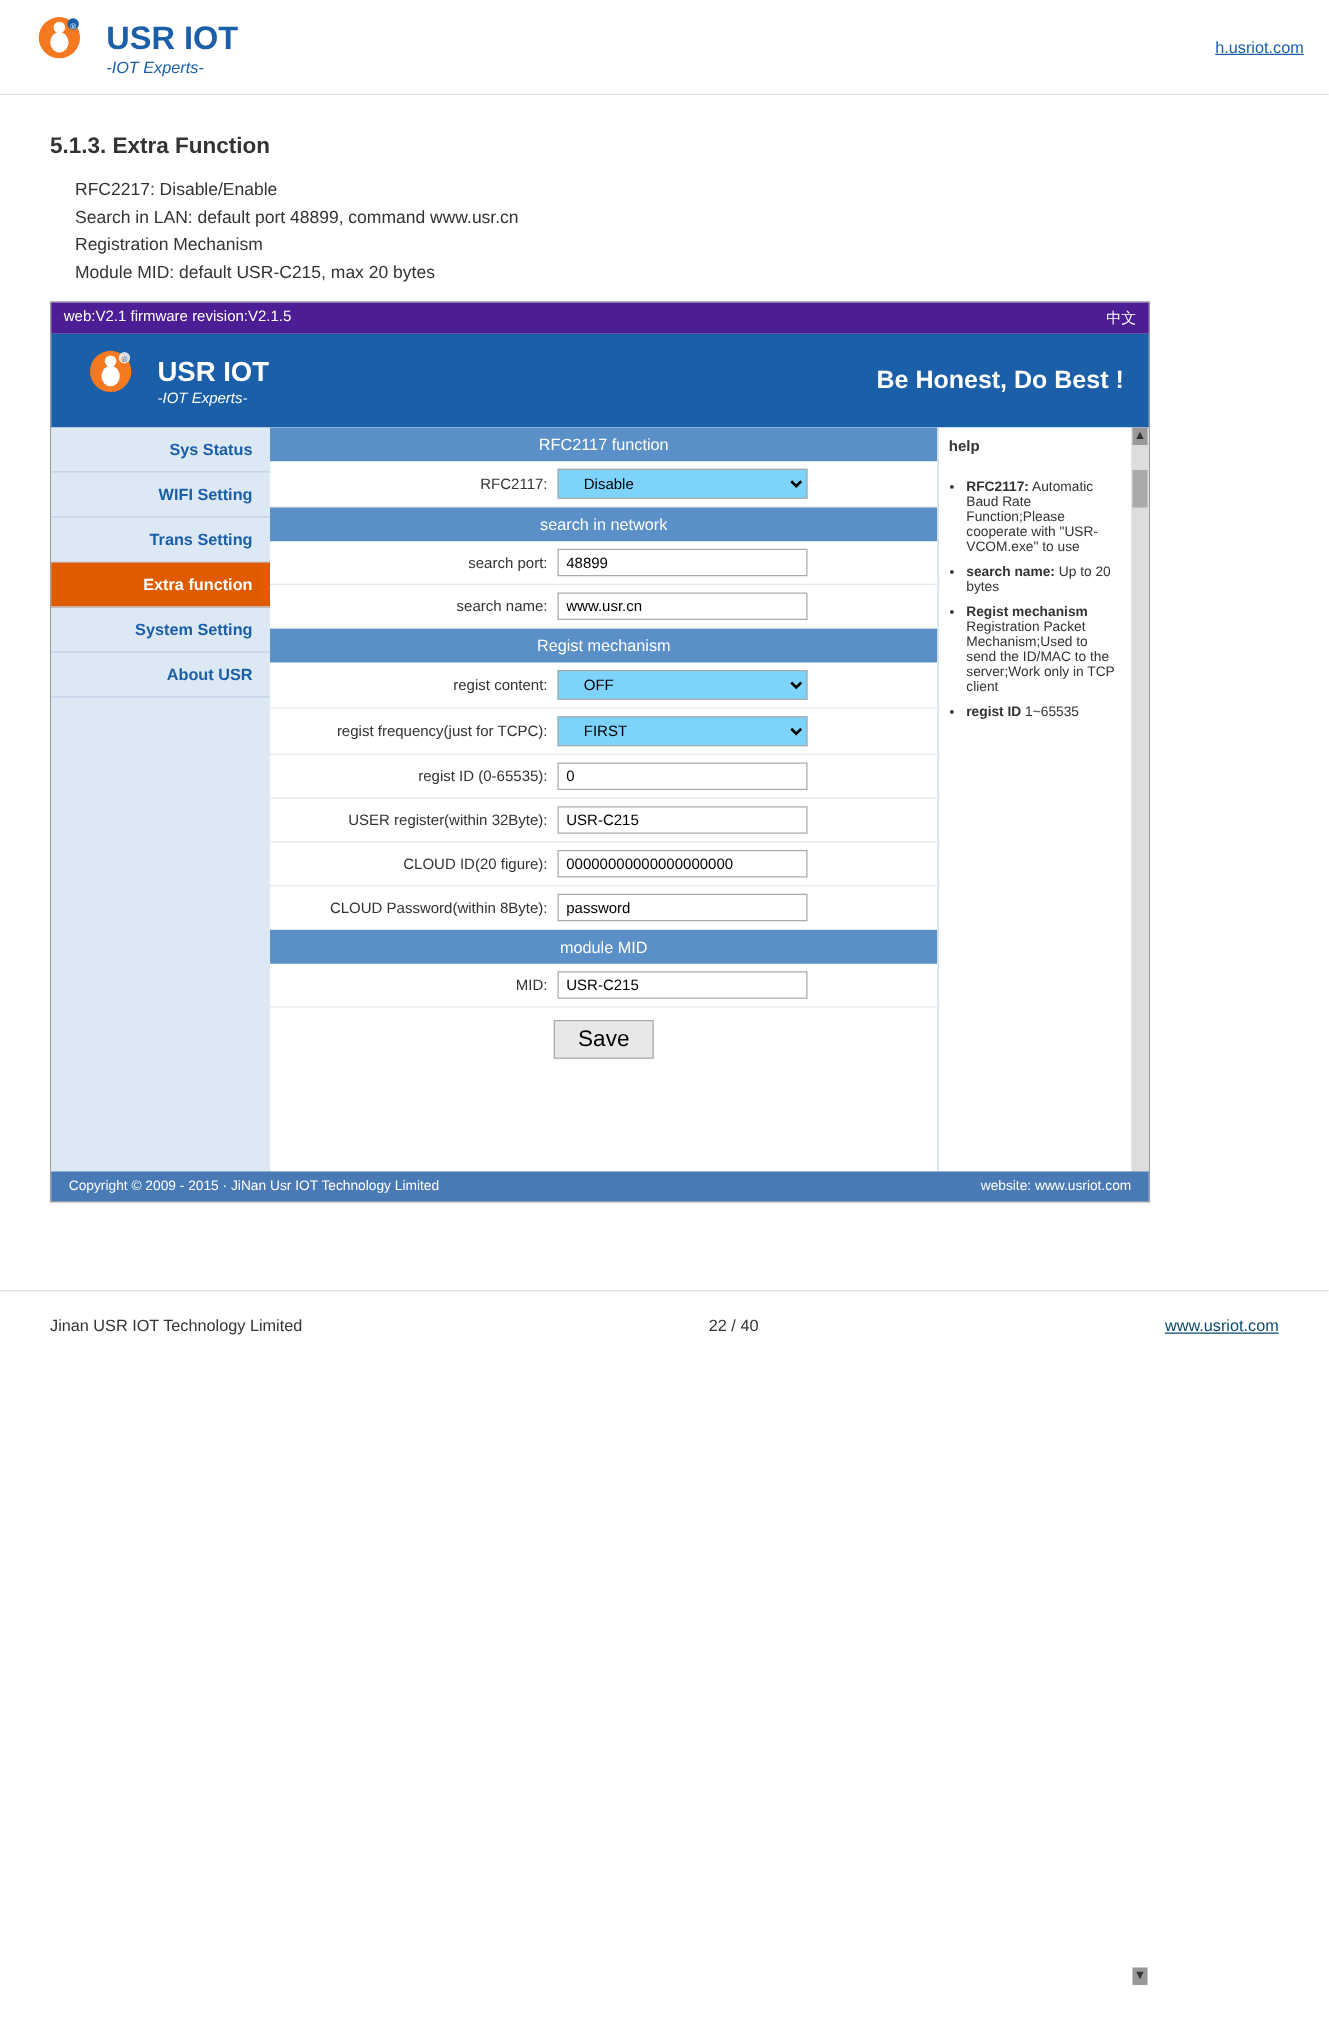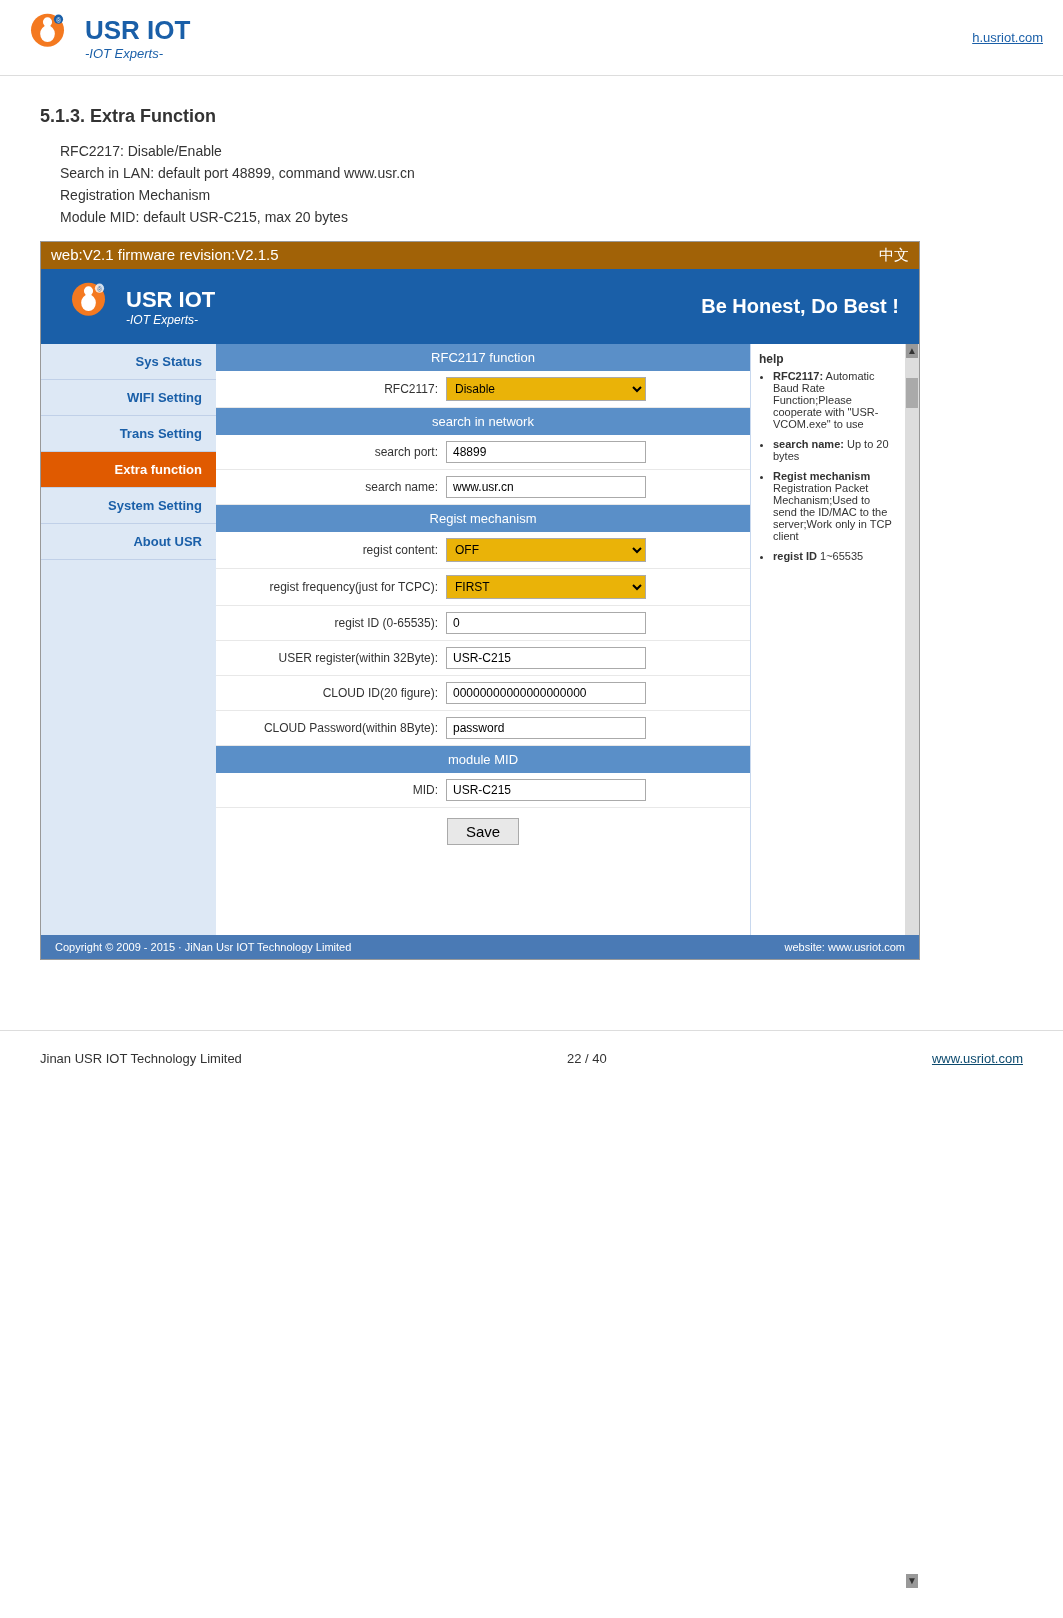--- a/index.html
+++ b/index.html
@@ -13,21 +13,21 @@
     .logo-subtitle { font-size: 13px; color: #1a5fa8; font-style: italic; }
     .doc-link { color: #1a5fa8; text-decoration: underline; font-size: 13px; }
 
     
     .doc-content { padding: 30px 40px; }
     .section-title { font-size: 18px; font-weight: bold; margin-bottom: 16px; }
     .section-desc { margin-bottom: 6px; font-size: 14px; }
 
     
     .web-ui { border: 1px solid #999; margin-top: 16px; width: 880px; }
-    .web-ui-titlebar { background: #a16207; color: #fff; font-size: 15px; padding: 4px 10px; display: flex; justify-content: space-between; }
+    .web-ui-titlebar { background: #4c1d95; color: #fff; font-size: 12px; padding: 4px 10px; display: flex; justify-content: space-between; }
     .web-ui-header { background: #1a5fa8; padding: 10px 20px; display: flex; justify-content: space-between; align-items: center; }
     .web-ui-logo { display: flex; align-items: center; gap: 10px; }
     .web-ui-logo-text { color: #fff; }
     .web-ui-logo-title { font-size: 22px; font-weight: bold; }
     .web-ui-logo-sub { font-size: 12px; font-style: italic; }
     .web-ui-slogan { color: #fff; font-size: 20px; font-weight: bold; }
 
     
     .web-ui-body { display: flex; }
 
@@ -37,32 +37,32 @@
     .sidebar-item.active { background: #e05a00; color: #fff; padding-left: 48px; }
 
     
     .main-content { flex: 1; background: #fff; padding: 0; }
 
     
     .form-section-title { background: #5a8fc8; color: #fff; text-align: center; padding: 6px; font-size: 13px; }
     .form-row { display: flex; align-items: center; padding: 6px 10px; border-bottom: 1px solid #e8e8e8; }
     .form-label { text-align: right; width: 220px; font-size: 12px; color: #333; padding-right: 8px; flex-shrink: 0; }
     .form-control { border: 1px solid #aaa; padding: 3px 6px; font-size: 12px; }
-    .form-select { border: 1px solid #aaa; padding: 3px 4px; font-size: 12px; background: #eab308; }
+    .form-select { border: 1px solid #aaa; padding: 3px 16px; font-size: 12px; background: #7dd3fc; }
     .form-input-wide { width: 200px; }
 
     
     .help-panel { width: 155px; background: #fff; border-left: 1px solid #c8d8ee; padding: 8px; font-size: 11px; color: #333; flex-shrink: 0; overflow-y: auto; }
     .help-panel ul { padding-left: 14px; }
     .help-panel li { margin-bottom: 8px; }
     .help-panel b { color: #333; }
 
     
     .save-row { padding: 10px; text-align: center; }
-    .save-btn { background: #e8e8e8; border: 1px solid #aaa; padding: 4px 18px; font-size: 15px; cursor: pointer; }
+    .save-btn { background: #e8e8e8; border: 1px solid #aaa; padding: 4px 18px; font-size: 18px; cursor: pointer; }
 
     
     .web-ui-footer { background: #4a7ab5; color: #fff; font-size: 11px; padding: 6px 14px; display: flex; justify-content: space-between; }
 
     
     .web-ui-scroll { display: flex; }
     .scroll-track { width: 14px; background: #ddd; display: flex; flex-direction: column; align-items: center; }
     .scroll-thumb { width: 12px; height: 30px; background: #aaa; margin-top: 20px; }
 
     
@@ -201,21 +201,21 @@
           </div>
 
           <div class="save-row">
             <button class="save-btn">Save</button>
           </div>
 
           <div style="height: 80px;"></div>
         </div>
 
         <div class="help-panel">
-          <div style="font-weight:bold; margin-bottom:4px; font-size:12px;">help</div>
+          <div style="font-weight:bold; margin-bottom:20px; font-size:12px;">help</div>
           <ul>
             <li>
               <b>RFC2117:</b>
               <span> Automatic Baud Rate Function;Please cooperate with "USR-VCOM.exe" to use</span>
             </li>
             <li>
               <b>search name:</b>
               <span> Up to 20 bytes</span>
             </li>
             <li>

